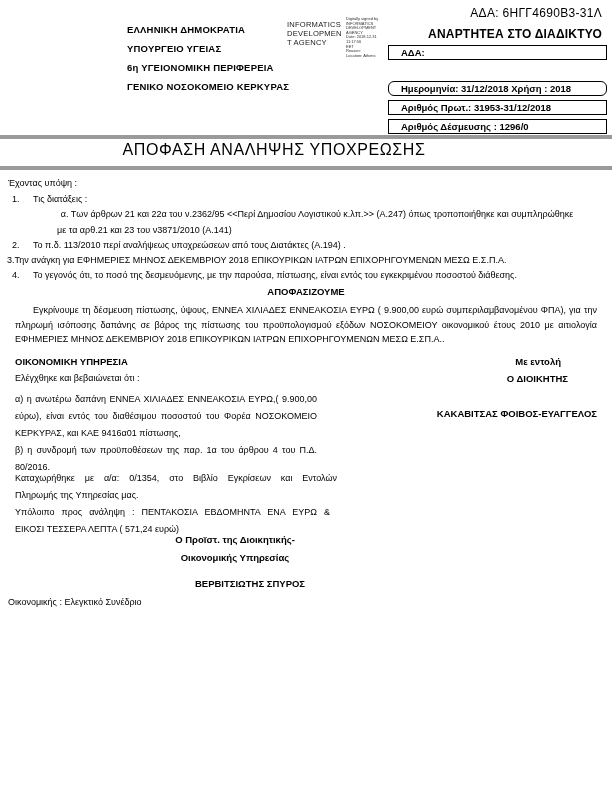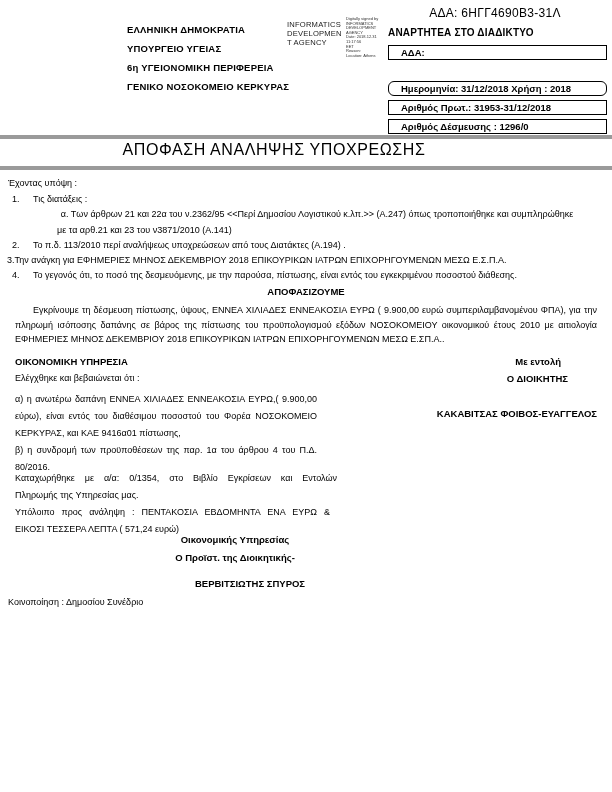--- a/index.html
+++ b/index.html
@@ -6,22 +6,22 @@
   .page {
     position:relative; width:612px; height:792px; background:#ffffff;
     color:#000; font-family:"Liberation Sans", sans-serif; overflow:hidden;
   }
   .abs { position:absolute; }
   .b { font-weight:bold; }
   
   .issuer { left:127px; top:20px; font-size:9.5px; font-weight:bold; line-height:19px; letter-spacing:.2px; }
   .stamp-agency { left:287px; top:20px; width:58px; font-size:7.6px; line-height:9px; color:#1a1a1a; letter-spacing:.2px; }
   .stamp-detail { left:346px; top:17px; width:44px; font-size:4px; line-height:4.6px; color:#333; }
-  .ada-top { left:388px; top:6px; width:214px; text-align:center; font-size:12px; letter-spacing:.3px; }
-  .anartitea { left:388px; top:27px; width:214px; text-align:left; font-size:10px; font-weight:bold; letter-spacing:.2px; }
+  .ada-top { left:388px; top:6px; width:214px; text-align:right; font-size:12px; letter-spacing:.3px; }
+  .anartitea { left:388px; top:27px; width:214px; text-align:right; font-size:12px; font-weight:bold; letter-spacing:.2px; }
   .infobox {
     left:388px; width:219px; height:15px; border:1.4px solid #000;
     font-size:9.5px; font-weight:bold; display:flex; align-items:center;
     padding-left:12px; box-sizing:border-box; background:#fff;
   }
   .rule { left:0; width:612px; height:3.5px; background:#9a9a9a; }
   .doc-title { left:0; top:141px; width:548px; text-align:center; font-size:16px; letter-spacing:.6px; }
   
   .t { font-size:9px; line-height:11px; }
   .numline { display:flex; }
@@ -113,20 +113,20 @@
   <div class="abs col-l" style="top:470px; width:322px;">
     <div class="jline">Καταχωρήθηκε με α/α: 0/1354, στο Βιβλίο Εγκρίσεων και Εντολών</div>
     <div>Πληρωμής της Υπηρεσίας μας.</div>
   </div>
   <div class="abs col-l" style="top:504px; width:315px;">
     <div class="jline">Υπόλοιπο προς ανάληψη : ΠΕΝΤΑΚΟΣΙΑ ΕΒΔΟΜΗΝΤΑ ΕΝΑ ΕΥΡΩ &amp;</div>
     <div>ΕΙΚΟΣΙ ΤΕΣΣΕΡΑ ΛΕΠΤΑ ( 571,24 ευρώ)</div>
   </div>
 
   <div class="abs sig-head">
+    <div>Ο Προϊστ. της Διοικητικής-</div>
     <div>Οικονομικής Υπηρεσίας</div>
-    <div>Ο Προϊστ. της Διοικητικής-</div>
   </div>
   <div class="abs sig-name">ΒΕΡΒΙΤΣΙΩΤΗΣ ΣΠΥΡΟΣ</div>
 
-  <div class="abs t" style="left:8px; top:597px;">Κοινοποίηση : Δημοσίου Συνέδριο</div>
+  <div class="abs t" style="left:8px; top:597px;">Οικονομικής : Ελεγκτικό Συνέδριο</div>
 
 </div>
 
 </body></html>

